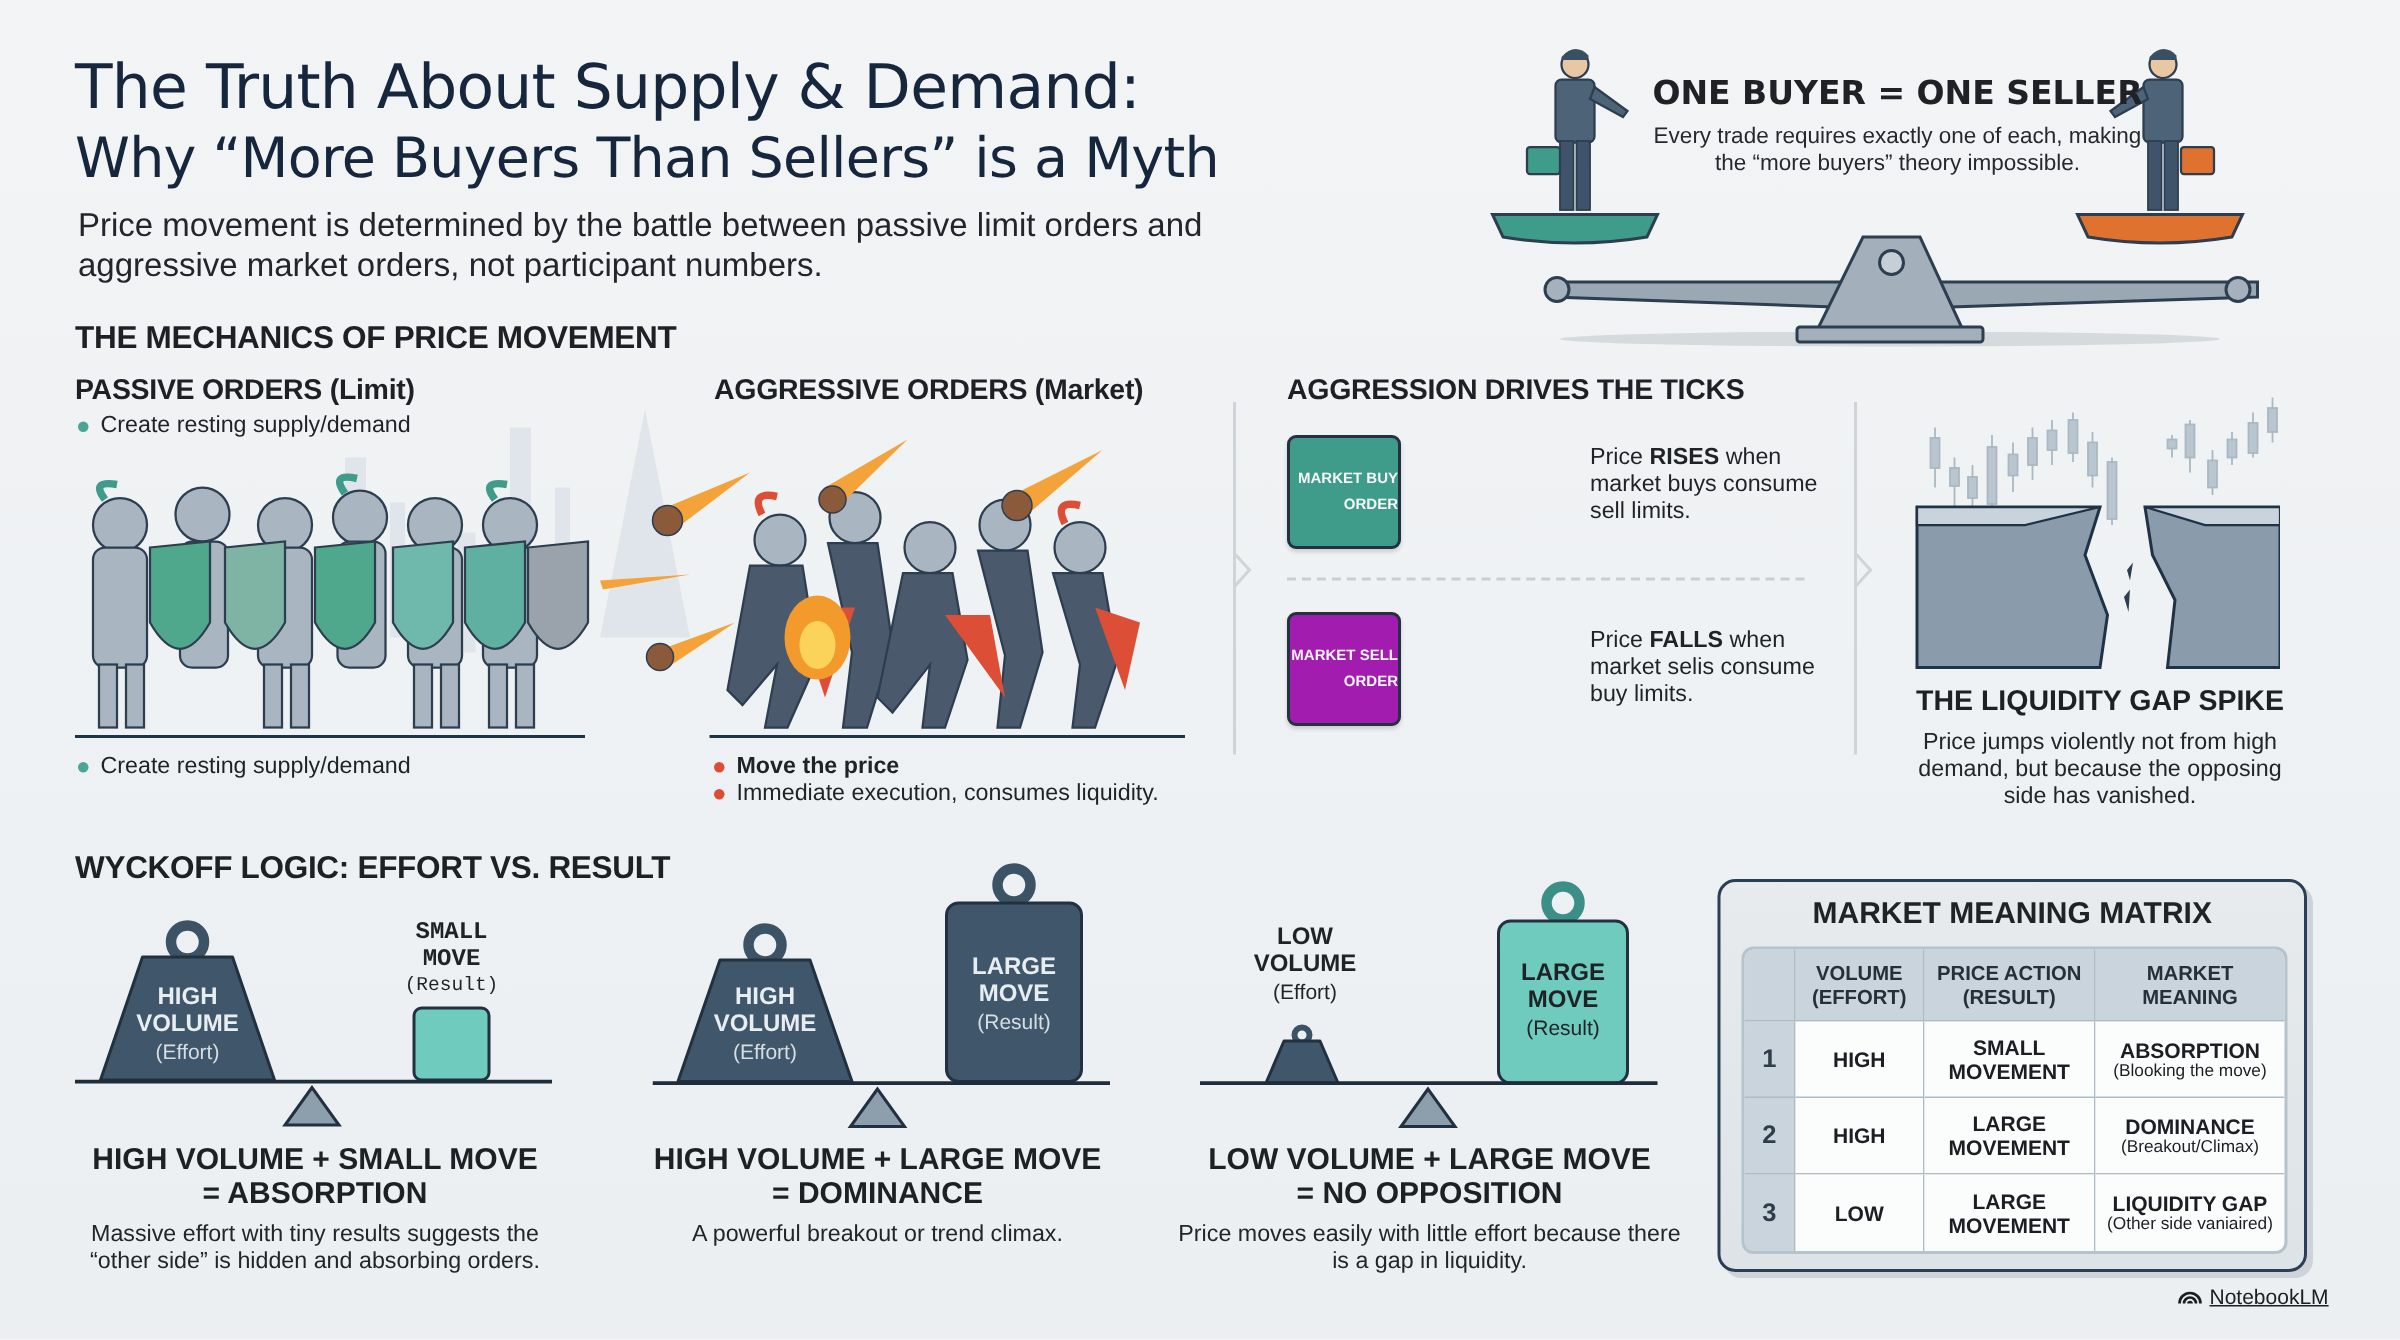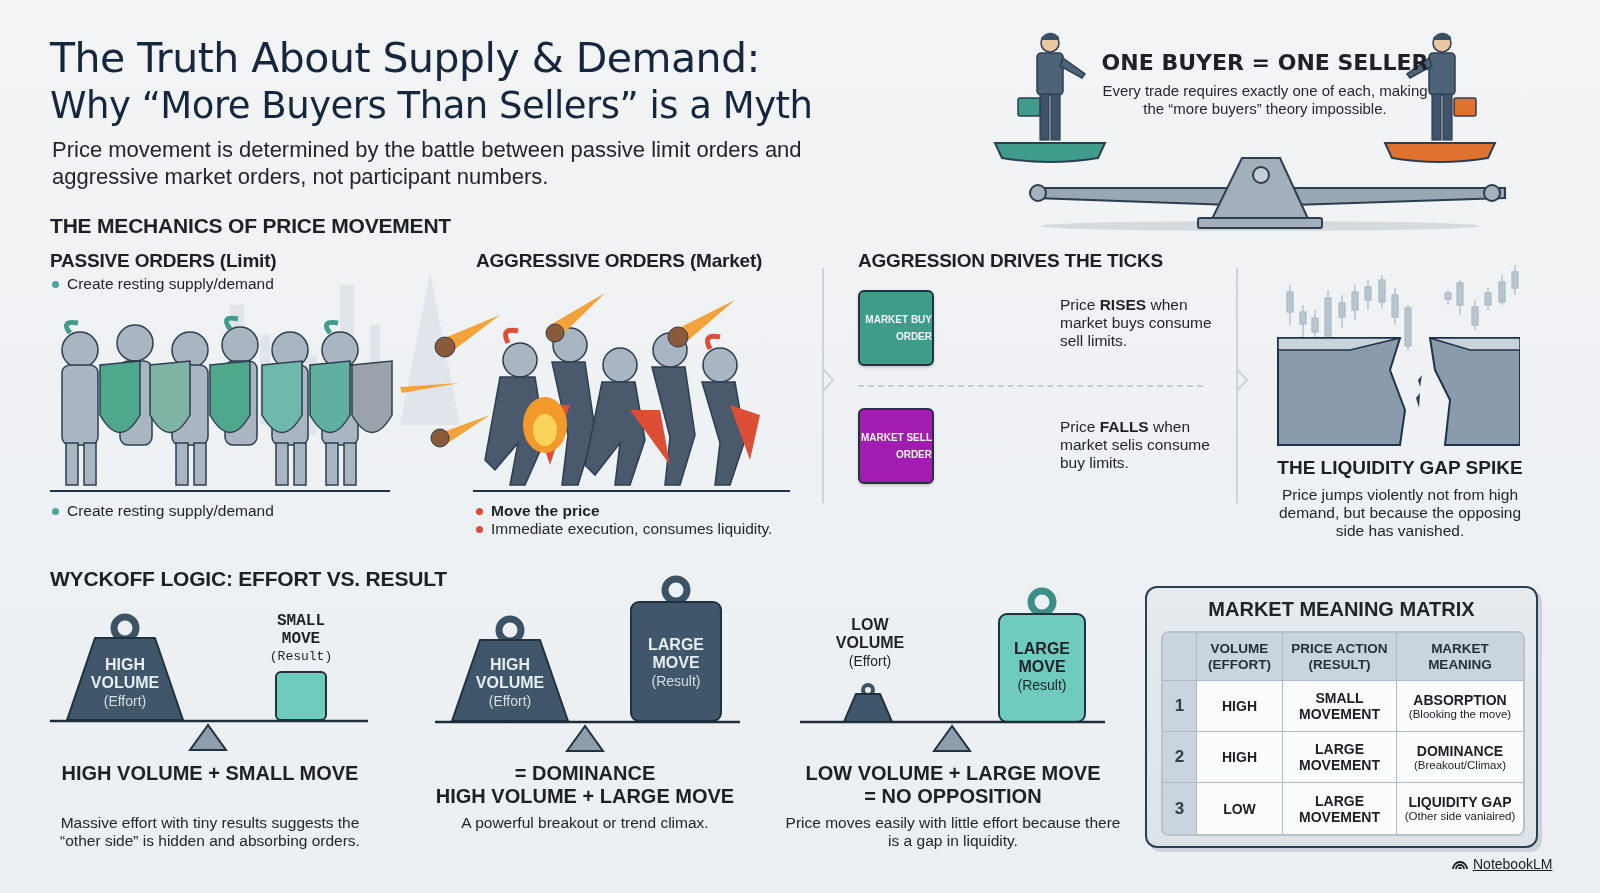--- a/index.html
+++ b/index.html
@@ -328,40 +328,41 @@
   <polygon points="158,117 140,142 176,142" fill="#8d9eac" stroke="#22313f" stroke-width="2"></polygon>
 </svg>
 <div class="abs weight-label" style="left:70px; top:656px; width:110px;">
   <span>HIGH VOLUME</span><small>(Effort)</small>
 </div>
 <div class="abs result-label" style="left:256px; top:612px; width:90px;">
   <span>SMALL MOVE</span><small>(Result)</small>
 </div>
 <div class="abs combo-title" style="left:40px; top:762px; width:340px;">
   <div>HIGH VOLUME + SMALL MOVE</div>
+    <div>= ABSORPTION</div>
 </div>
 <div class="abs combo-desc" style="left:40px; top:814px; width:340px;">Massive effort with tiny results suggests the “other side” is hidden and absorbing orders.</div>
 
 <svg class="abs" style="left:435px; top:572px;" width="310" height="181">
   <circle cx="75" cy="58" r="11" fill="none" stroke="#3c5366" stroke-width="7"></circle>
   <path d="M45,68 L105,68 L133,149 L17,149 Z" fill="#3f566b" stroke="#22313f" stroke-width="2" stroke-linejoin="round"></path>
   <circle cx="241" cy="18" r="11" fill="none" stroke="#3c5366" stroke-width="7"></circle>
   <rect x="196" y="30" width="90" height="119" rx="8" fill="#3f566b" stroke="#22313f" stroke-width="2"></rect>
   <line x1="0" y1="150" x2="305" y2="150" stroke="#1f2d3b" stroke-width="2.5"></line>
   <polygon points="150,154 132,179 168,179" fill="#8d9eac" stroke="#22313f" stroke-width="2"></polygon>
 </svg>
 <div class="abs weight-label" style="left:455px; top:656px; width:110px;">
   <span>HIGH VOLUME</span><small>(Effort)</small>
 </div>
 <div class="abs weight-label" style="left:631px; top:636px; width:90px;">
   <span>LARGE MOVE</span><small>(Result)</small>
 </div>
 <div class="abs combo-title" style="left:415px; top:762px; width:340px;">
-  <div>= DOMINANCE</div>
-    <div>HIGH VOLUME + LARGE MOVE</div>
+  <div>HIGH VOLUME + LARGE MOVE</div>
+    <div>= DOMINANCE</div>
 </div>
 <div class="abs combo-desc" style="left:415px; top:814px; width:340px;">A powerful breakout or trend climax.</div>
 
 <svg class="abs" style="left:800px; top:580px;" width="310" height="173">
   <circle cx="68" cy="110" r="5" fill="none" stroke="#3c5366" stroke-width="4"></circle>
   <path d="M56,114 L80,114 L92,142 L44,142 Z" fill="#3f566b" stroke="#22313f" stroke-width="2" stroke-linejoin="round"></path>
   <circle cx="242" cy="22" r="11" fill="none" stroke="#3c8f86" stroke-width="7"></circle>
   <rect x="199" y="34" width="86" height="108" rx="8" fill="#6ecbbd" stroke="#22313f" stroke-width="2"></rect>
   <line x1="0" y1="142" x2="305" y2="142" stroke="#1f2d3b" stroke-width="2.5"></line>
   <polygon points="152,146 134,171 170,171" fill="#8d9eac" stroke="#22313f" stroke-width="2"></polygon>

